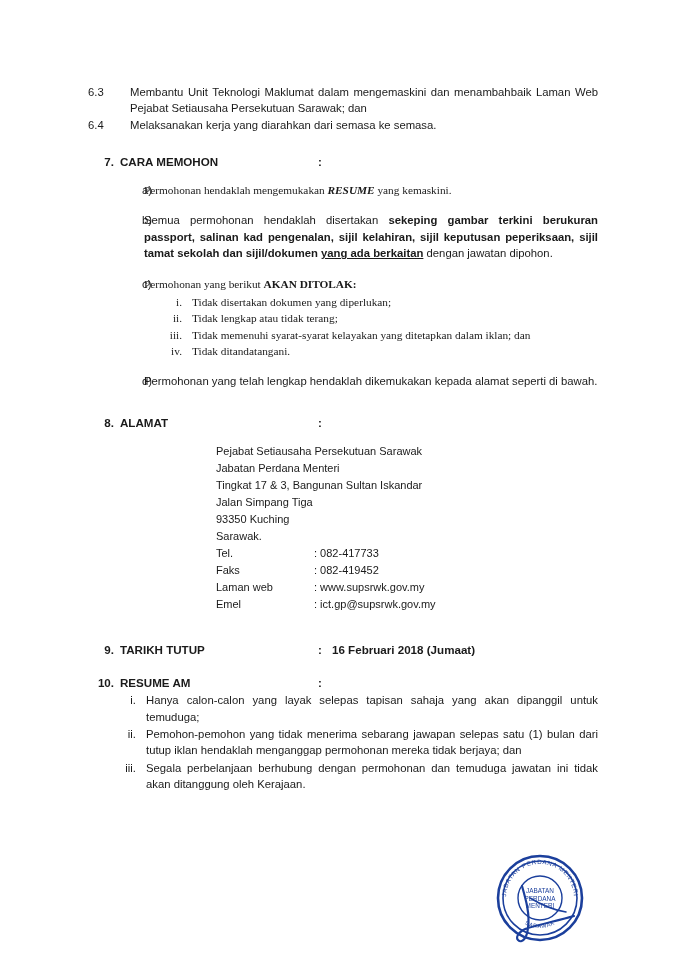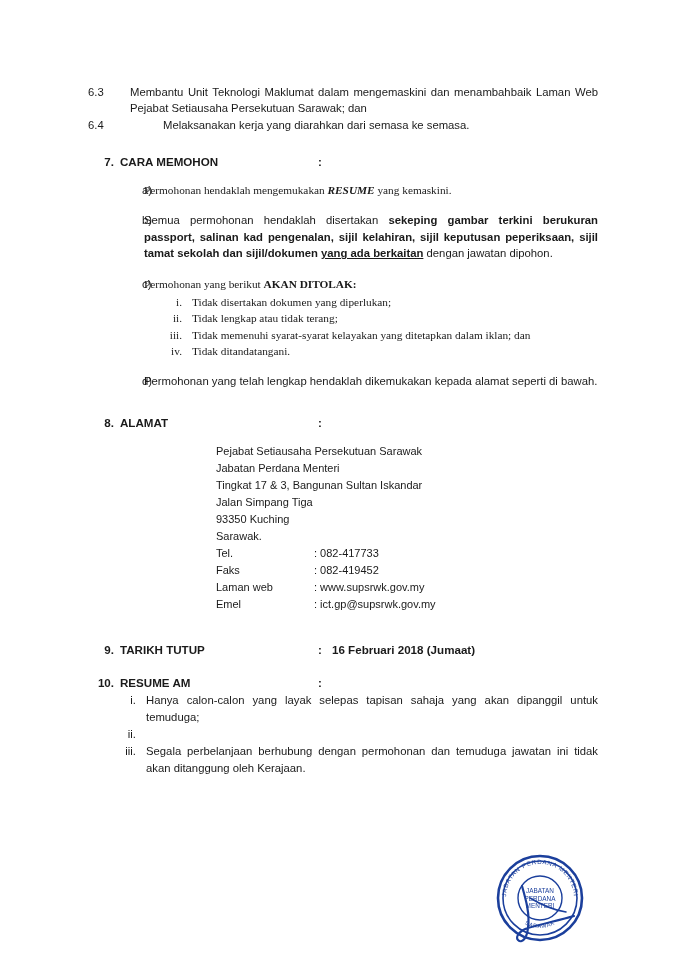--- a/index.html
+++ b/index.html
@@ -38,21 +38,21 @@
     line-height: 1.42;
   }
   .num {
     flex: 0 0 auto;
     text-align: left;
   }
   .txt {
     flex: 1 1 auto;
     text-align: justify;
   }
-  .txt.nojust { text-align: left; margin-left: 33px; }
+  .txt.nojust { text-align: left; }
 
   
   .sub-block { margin-bottom: 2px; }
   .sub-row .num { width: 42px; }
   .sub-row .txt { width: 468px; }
   .sub-row { margin-bottom: 1px; }
 
   
   .section {
     display: flex;
@@ -300,20 +300,21 @@
       <div class="s-value"></div>
     </div>
 
     <div class="sec10-list">
       <div class="sec10-row">
         <div class="r-num">i.</div>
         <div class="r-txt">Hanya calon-calon yang layak selepas tapisan sahaja yang akan dipanggil untuk temuduga;</div>
       </div>
       <div class="sec10-row">
         <div class="r-num">ii.</div>
+        <div class="r-txt">Pemohon-pemohon yang tidak menerima sebarang jawapan selepas satu (1) bulan dari tutup iklan hendaklah menganggap permohonan mereka tidak berjaya; dan</div>
       </div>
       <div class="sec10-row">
         <div class="r-num">iii.</div>
         <div class="r-txt">Segala perbelanjaan berhubung dengan permohonan dan temuduga jawatan ini tidak akan ditanggung oleh Kerajaan.</div>
       </div>
     </div>
 
   </div>
 
   <div class="stamp">

